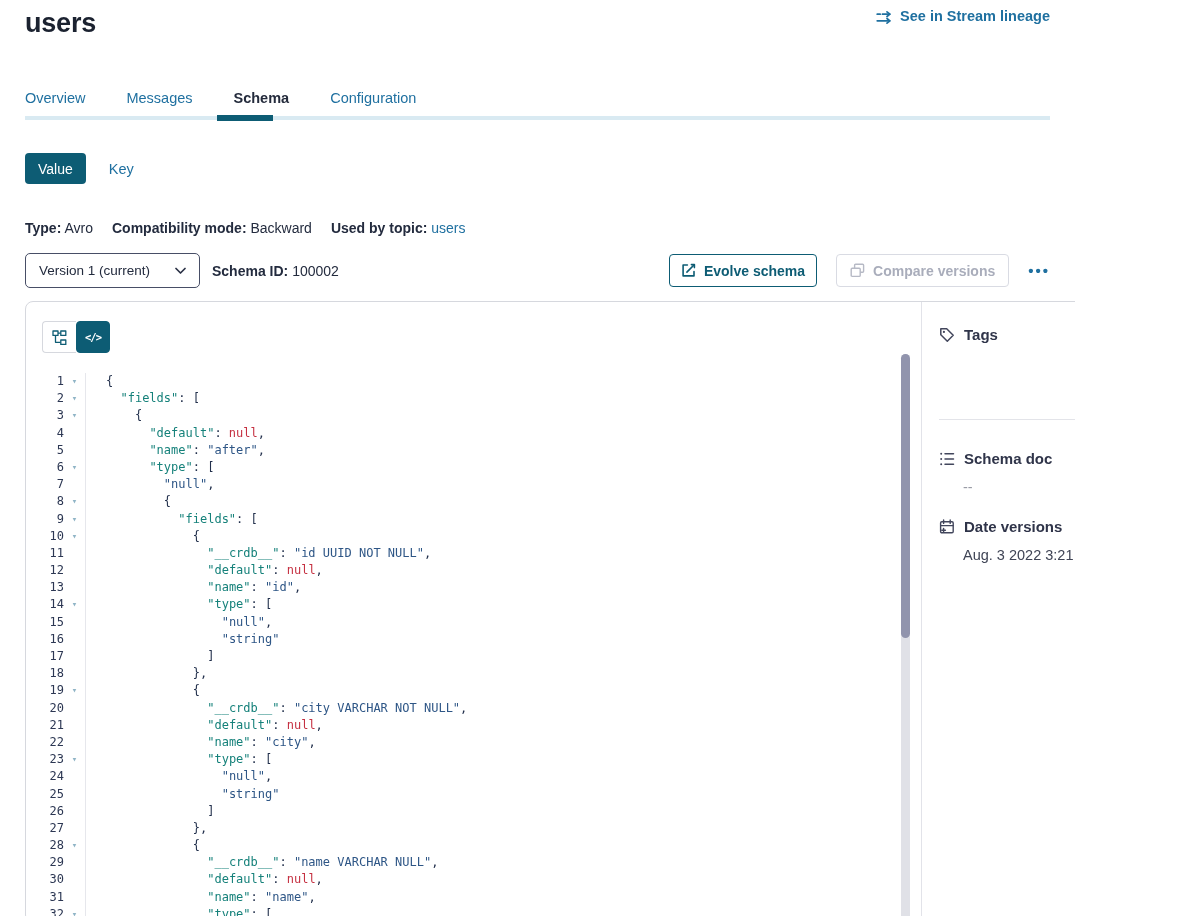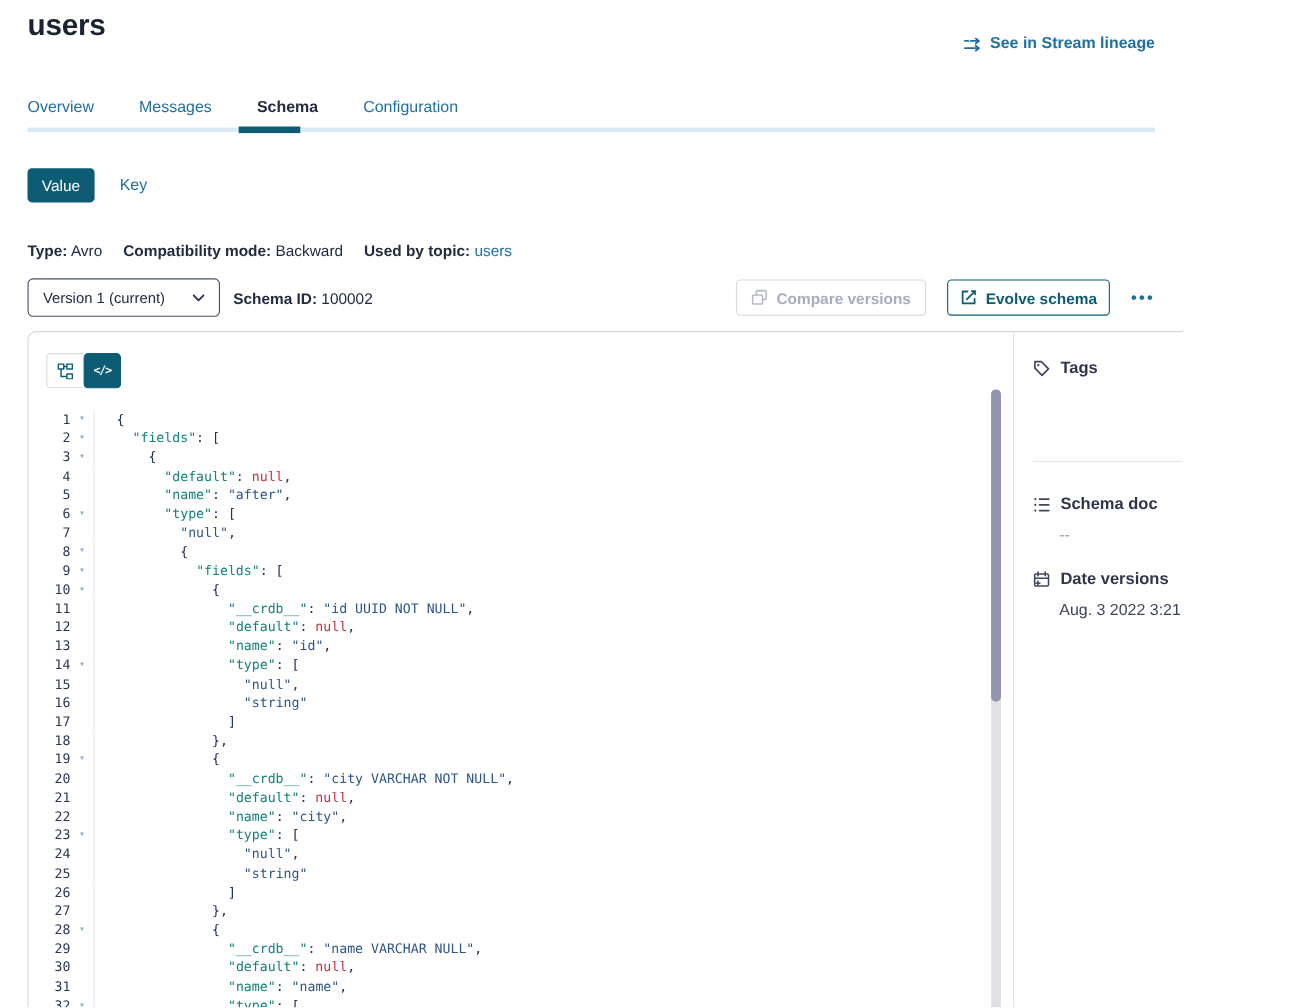--- a/index.html
+++ b/index.html
@@ -4,21 +4,21 @@
 <style>
   * { margin:0; padding:0; box-sizing:border-box; }
   html,body { background:#fff; }
   .page {
     position:relative; width:1075px; height:916px; overflow:hidden;
     background:#ffffff; font-family:"Liberation Sans", sans-serif; color:#232b3e;
   }
   
   .app-header { position:absolute; left:25px; right:25px; top:8px; display:flex; justify-content:space-between; align-items:flex-start; }
   .page-title { font-size:27px; font-weight:700; color:#1b2230; letter-spacing:-0.2px; }
-  .lineage-link { margin-top:24px; display:flex; align-items:center; gap:7px; color:#1f70a0; font-size:14.5px; font-weight:700; cursor:pointer; }
+  .lineage-link { margin-top:0; display:flex; align-items:flex-end; gap:7px; color:#1f70a0; font-size:14.5px; font-weight:700; cursor:pointer; }
   
   .tabs { position:absolute; left:25px; top:90px; display:flex; }
   .tab { font-size:14.5px; font-weight:500; color:#1f70a0; margin-right:41px; cursor:pointer; }
   .tab.active { color:#242b3c; font-weight:600; }
   .tab-bar { position:absolute; left:25px; right:25px; top:116px; height:4px; background:#d9eaf2; }
   .tab-bar-active { position:absolute; left:217px; width:56px; top:115px; height:6px; background:#0d5c74; }
   
   .vk-row { position:absolute; left:25px; top:153px; display:flex; align-items:center; gap:23px; }
   .value-btn { height:31px; padding:0 13px; background:#0d5c74; border:none; border-radius:4px; color:#fff; font-size:14px; font-family:inherit; cursor:pointer; }
   .key-link { color:#1f70a0; font-size:14.5px; cursor:pointer; }
@@ -122,38 +122,38 @@
               <path d="M1 1.5 L5.5 6 L10 1.5"></path>
             </svg>
         </span>
       </div>
       <div class="schema-id">
         <b>Schema ID:</b>
         <span>100002</span>
       </div>
     </div>
     <div class="vb-right">
-      <button class="btn btn-compare">
-        <span class="side-icon">
-          <svg width="15" height="15" viewBox="0 0 15 15" fill="none" stroke="#b6b9c5" stroke-width="1.4">
-            <rect x="4.6" y="1.2" width="9" height="8" rx="1"></rect>
-              <rect x="1.2" y="5.2" width="9" height="8.2" rx="1" fill="#fff"></rect>
-          </svg>
-        </span>
-        <span>Compare versions</span>
-      </button>
       <button class="btn btn-evolve">
         <span class="side-icon">
           <svg width="15" height="15" viewBox="0 0 15 15" fill="none" stroke="#0d5c74" stroke-width="1.6" stroke-linecap="round" stroke-linejoin="round">
             <path d="M13 8.6 V12.9 H2.1 V2 H6.4"></path>
               <path d="M5.9 9.1 L13.2 1.8"></path>
               <path d="M10.4 1.6 H13.4 V4.6"></path>
           </svg>
         </span>
         <span>Evolve schema</span>
+      </button>
+      <button class="btn btn-compare">
+        <span class="side-icon">
+          <svg width="15" height="15" viewBox="0 0 15 15" fill="none" stroke="#b6b9c5" stroke-width="1.4">
+            <rect x="4.6" y="1.2" width="9" height="8" rx="1"></rect>
+              <rect x="1.2" y="5.2" width="9" height="8.2" rx="1" fill="#fff"></rect>
+          </svg>
+        </span>
+        <span>Compare versions</span>
       </button>
       <span class="more-btn">•••</span>
     </div>
   </div>
 
   <div class="panel">
 
     <div class="view-toggle">
       <div class="vt-btn vt-tree">
         <span class="side-icon">

